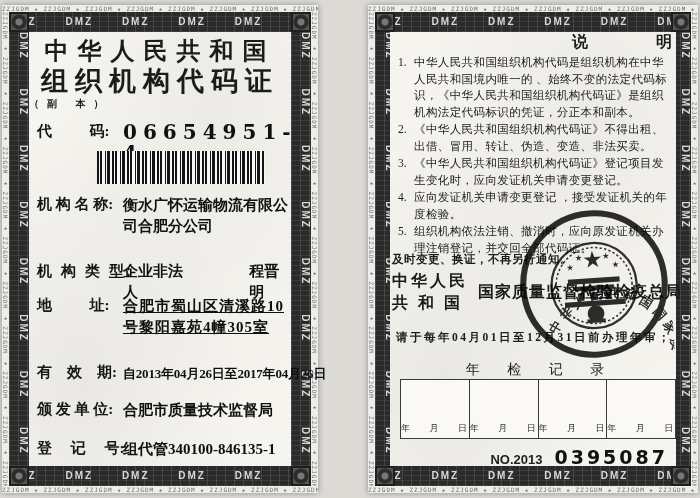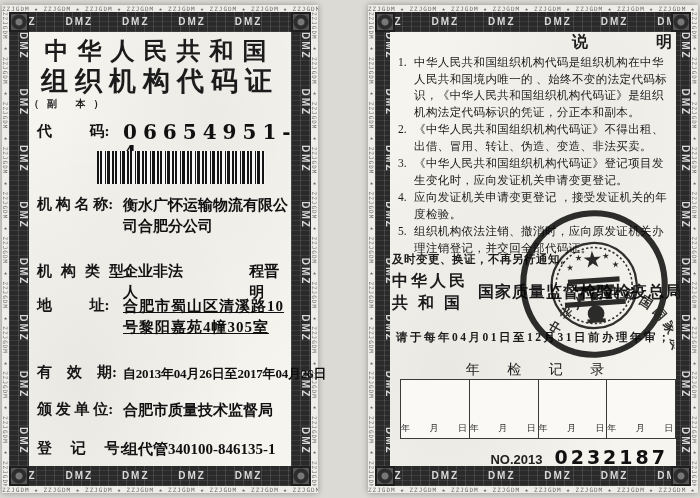--- a/index.html
+++ b/index.html
@@ -235,21 +235,21 @@
       </div>
       <div class="at-cell">
         <div class="at-date">年  月  日</div>
       </div>
       <div class="at-cell">
         <div class="at-date">年  月  日</div>
       </div>
     </div>
 
     <div class="serial">
-      <span class="serial-prefix">NO.2013</span><span class="serial-number">0232187</span>
+      <span class="serial-prefix">NO.2013</span><span class="serial-number">0395087</span>
     </div>
   </div>
 
   <svg class="seal" viewBox="0 0 200 200">
     <circle cx="100" cy="100" r="93" fill="none" stroke="#181818" stroke-width="8"></circle>
     <defs>
       <path id="sealArc" d="M 46,163 A 80,80 0 1 1 45.9,163.2" fill="none"></path>
     </defs>
     <text font-size="16.5" font-weight="bold" fill="#141414" letter-spacing="5" font-family="Liberation Serif, DejaVu Serif, serif">
       <textPath href="#sealArc" startOffset="0">中华人民共和国国家质量监督检验检疫总局</textPath>

